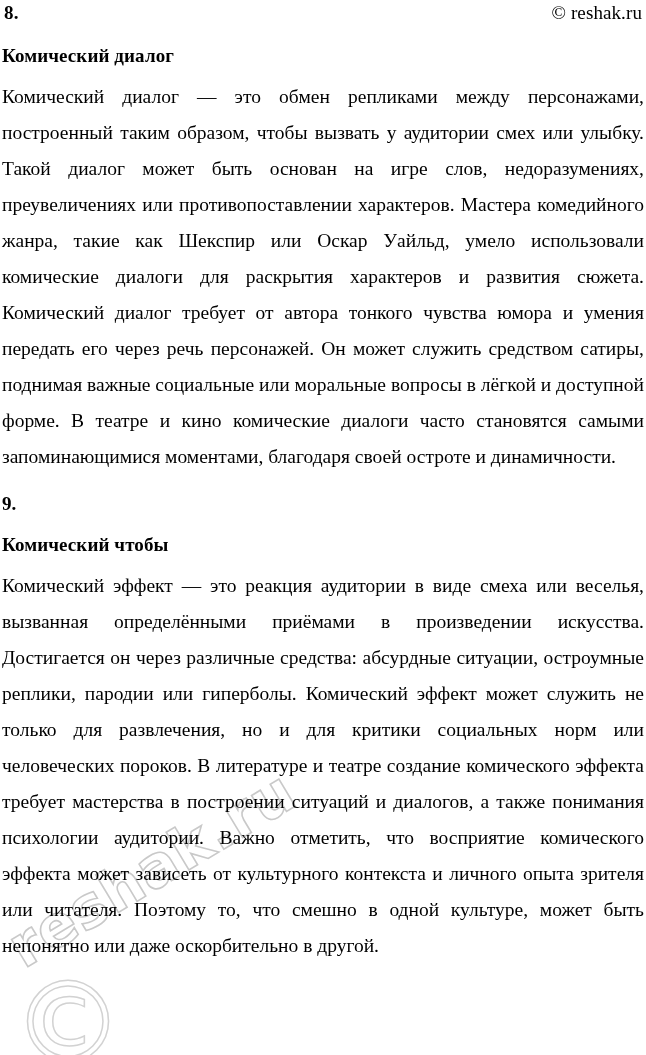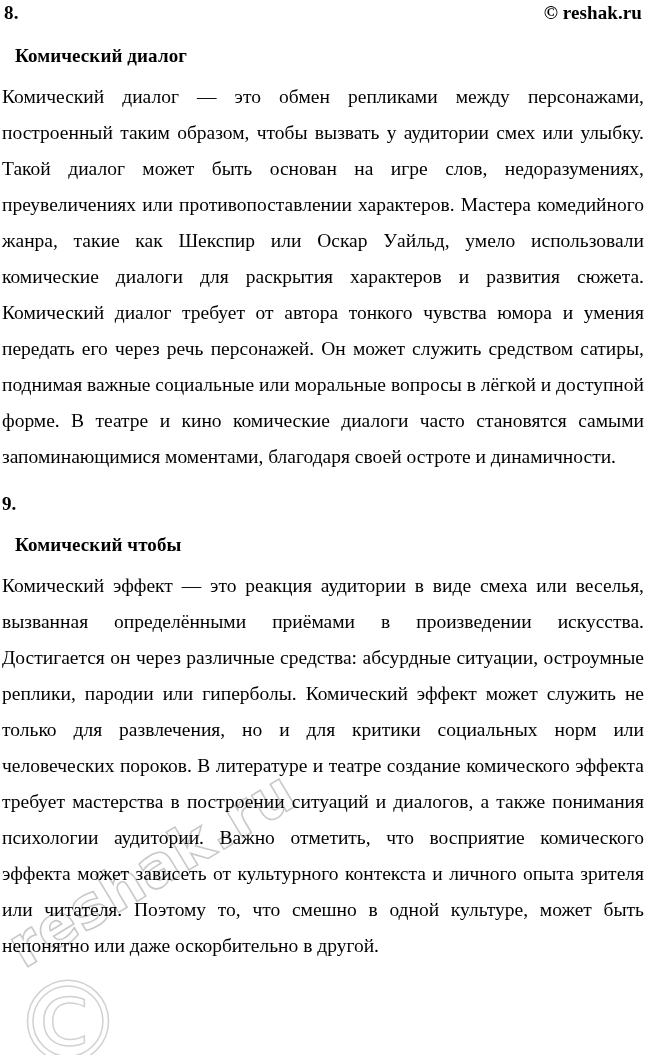--- a/index.html
+++ b/index.html
@@ -35,36 +35,35 @@
     letter-spacing: 0.2px;
   }
   .site-credit {
     position: absolute;
     right: 2px;
     top: 0px;
     font-size: 19px;
     line-height: 26px;
     white-space: nowrap;
     letter-spacing: 0.1px;
-    font-weight: bold;
   }
 
   
   .content {
     position: relative;
     z-index: 2;
     padding: 0 2px;
     box-sizing: border-box;
   }
 
   .term-heading {
     font-size: 19px;
     font-weight: bold;
     line-height: 30px;
-    margin: 11px 0 0 13px;
+    margin: 11px 0 0 0;
     letter-spacing: 0.1px;
     font-family: Liberation Serif, serif;
   }
 
   .body-par {
     font-size: 19.5px;
     line-height: 36px;
     text-align: justify;
     text-justify: inter-word;
     margin: 8px 0 0 0;

